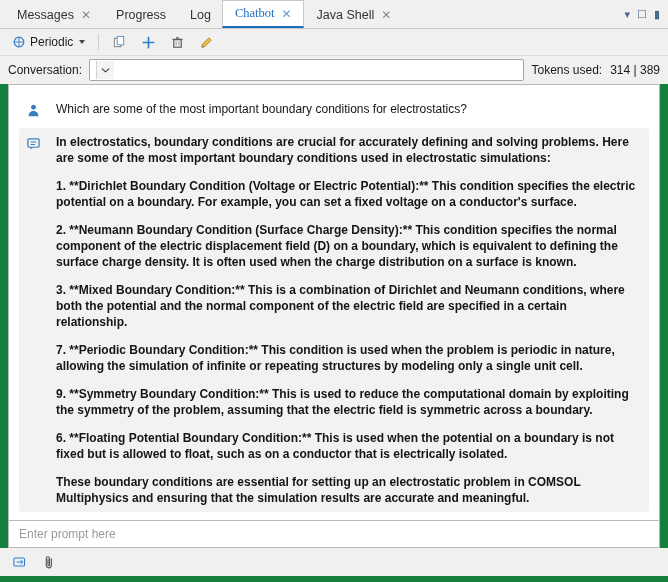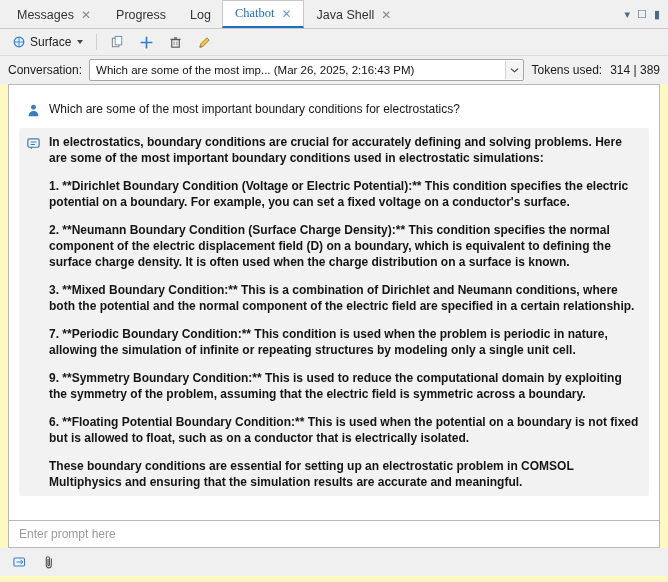--- a/index.html
+++ b/index.html
@@ -13,21 +13,21 @@
     font-family: "Liberation Sans", sans-serif;
     font-size: 12px;
     color: #1a1a1a;
     overflow: hidden;
   }
   .app {
     width: 668px;
     height: 582px;
     display: flex;
     flex-direction: column;
-    background: #fef9c3;
+    background: #15803d;
     box-sizing: border-box;
   }
 
   
   .tabbar {
     display: flex;
     align-items: stretch;
     height: 28px;
     background: #f0f0f0;
     border-bottom: 1px solid #c8c8c8;
@@ -168,21 +168,21 @@
     min-height: 0;
     position: relative;
   }
   .chatscroll {
     flex: 1;
     overflow: hidden;
     padding: 10px 10px 0 10px;
   }
   .msg {
     display: flex;
-    gap: 8px;
+    gap: 15px;
     padding: 6px 8px 6px 6px;
     margin-bottom: 4px;
     align-items: flex-start;
   }
   .msg.assistant {
     background: #f2f2f2;
     border-radius: 2px;
     font-weight: bold;
   }
   .avatar {
@@ -273,21 +273,21 @@
       <span>▮</span>
     </div>
   </div>
 
   <div class="toolbar">
     <div class="tb-btn">
       <svg width="14" height="14" viewBox="0 0 16 16">
         <circle cx="8" cy="8" r="5.5" fill="none" stroke="#2b7fd0" stroke-width="1.4"></circle>
         <path d="M8 2.5 L8 13.5 M2.5 8 L13.5 8" stroke="#2b7fd0" stroke-width="1"></path>
       </svg>
-      <span>Surface</span>
+      <span>Periodic</span>
       <span class="caret"></span>
     </div>
     <div class="tb-sep"></div>
     <div class="tb-btn">
       <svg width="15" height="15" viewBox="0 0 16 16">
         <rect x="2.5" y="3.5" width="7" height="9" fill="#ffffff" stroke="#7a7a7a" stroke-width="1"></rect>
         <rect x="5.5" y="1.5" width="7" height="9" fill="#ffffff" stroke="#5a8fc0" stroke-width="1"></rect>
       </svg>
     </div>
     <div class="tb-btn">
@@ -306,21 +306,20 @@
       <svg width="15" height="15" viewBox="0 0 16 16">
         <path d="M3 13 L4 9.5 L10.5 3 L13 5.5 L6.5 12 Z" fill="#f2c14a" stroke="#9a7a20" stroke-width="0.9"></path>
         <path d="M3 13 L5.5 12.5" stroke="#7a7a7a" stroke-width="1"></path>
       </svg>
     </div>
   </div>
 
   <div class="convrow">
     <span class="lbl">Conversation:</span>
     <div class="combo">
-      <span class="combo-text">Which are some of the most imp... (Mar 26, 2025, 2:16:43 PM)</span>
       <span class="combo-arrow">
         <svg width="9" height="6" viewBox="0 0 10 6">
           <path d="M1 1.5 L5 5 L9 1.5" fill="none" stroke="#333" stroke-width="1.2"></path>
         </svg>
       </span>
     </div>
     <span class="tokens">
       <span>Tokens used:</span><span class="val">314 | 389</span>
     </span>
   </div>

